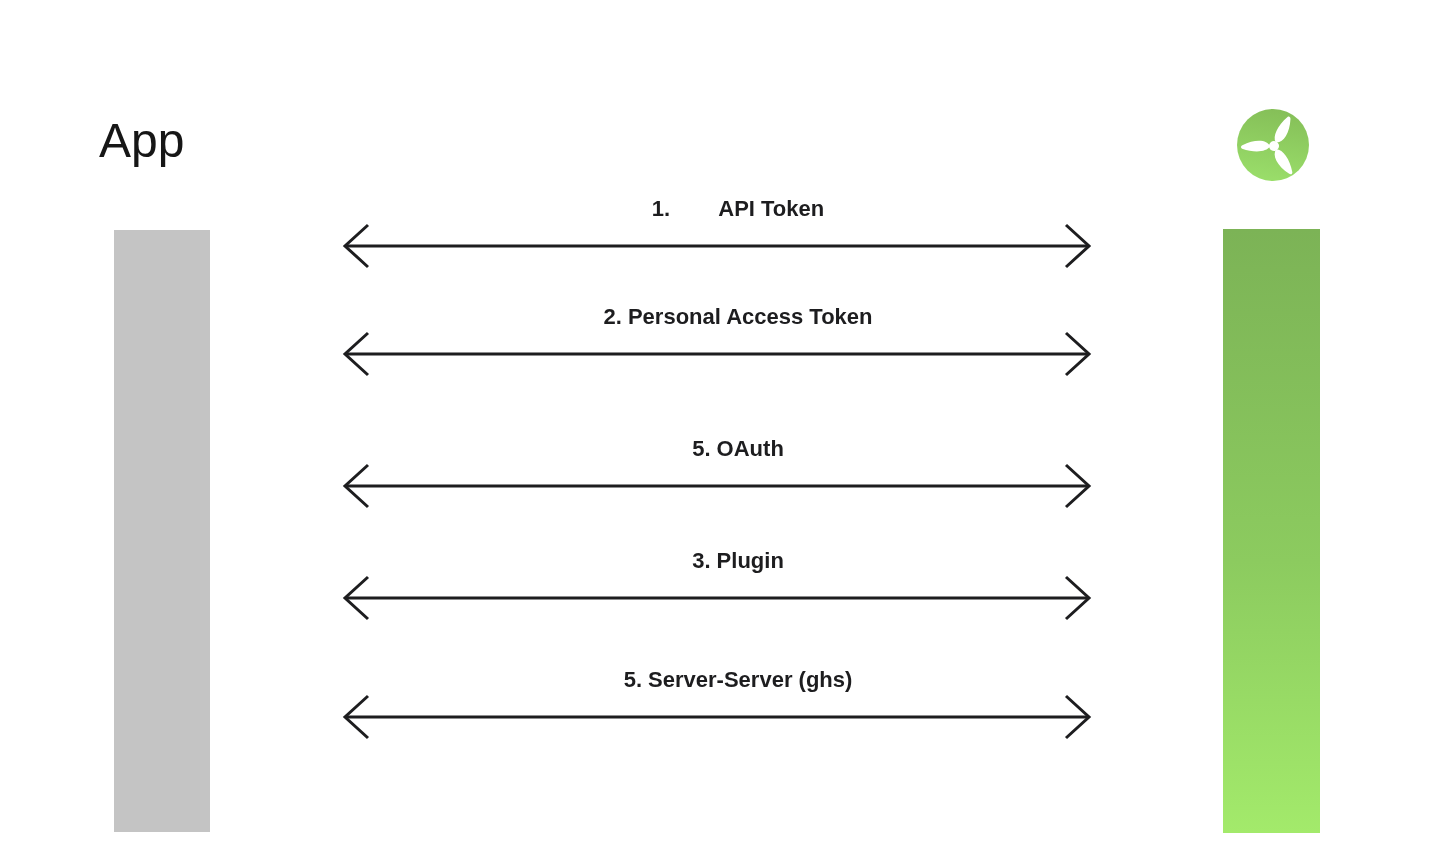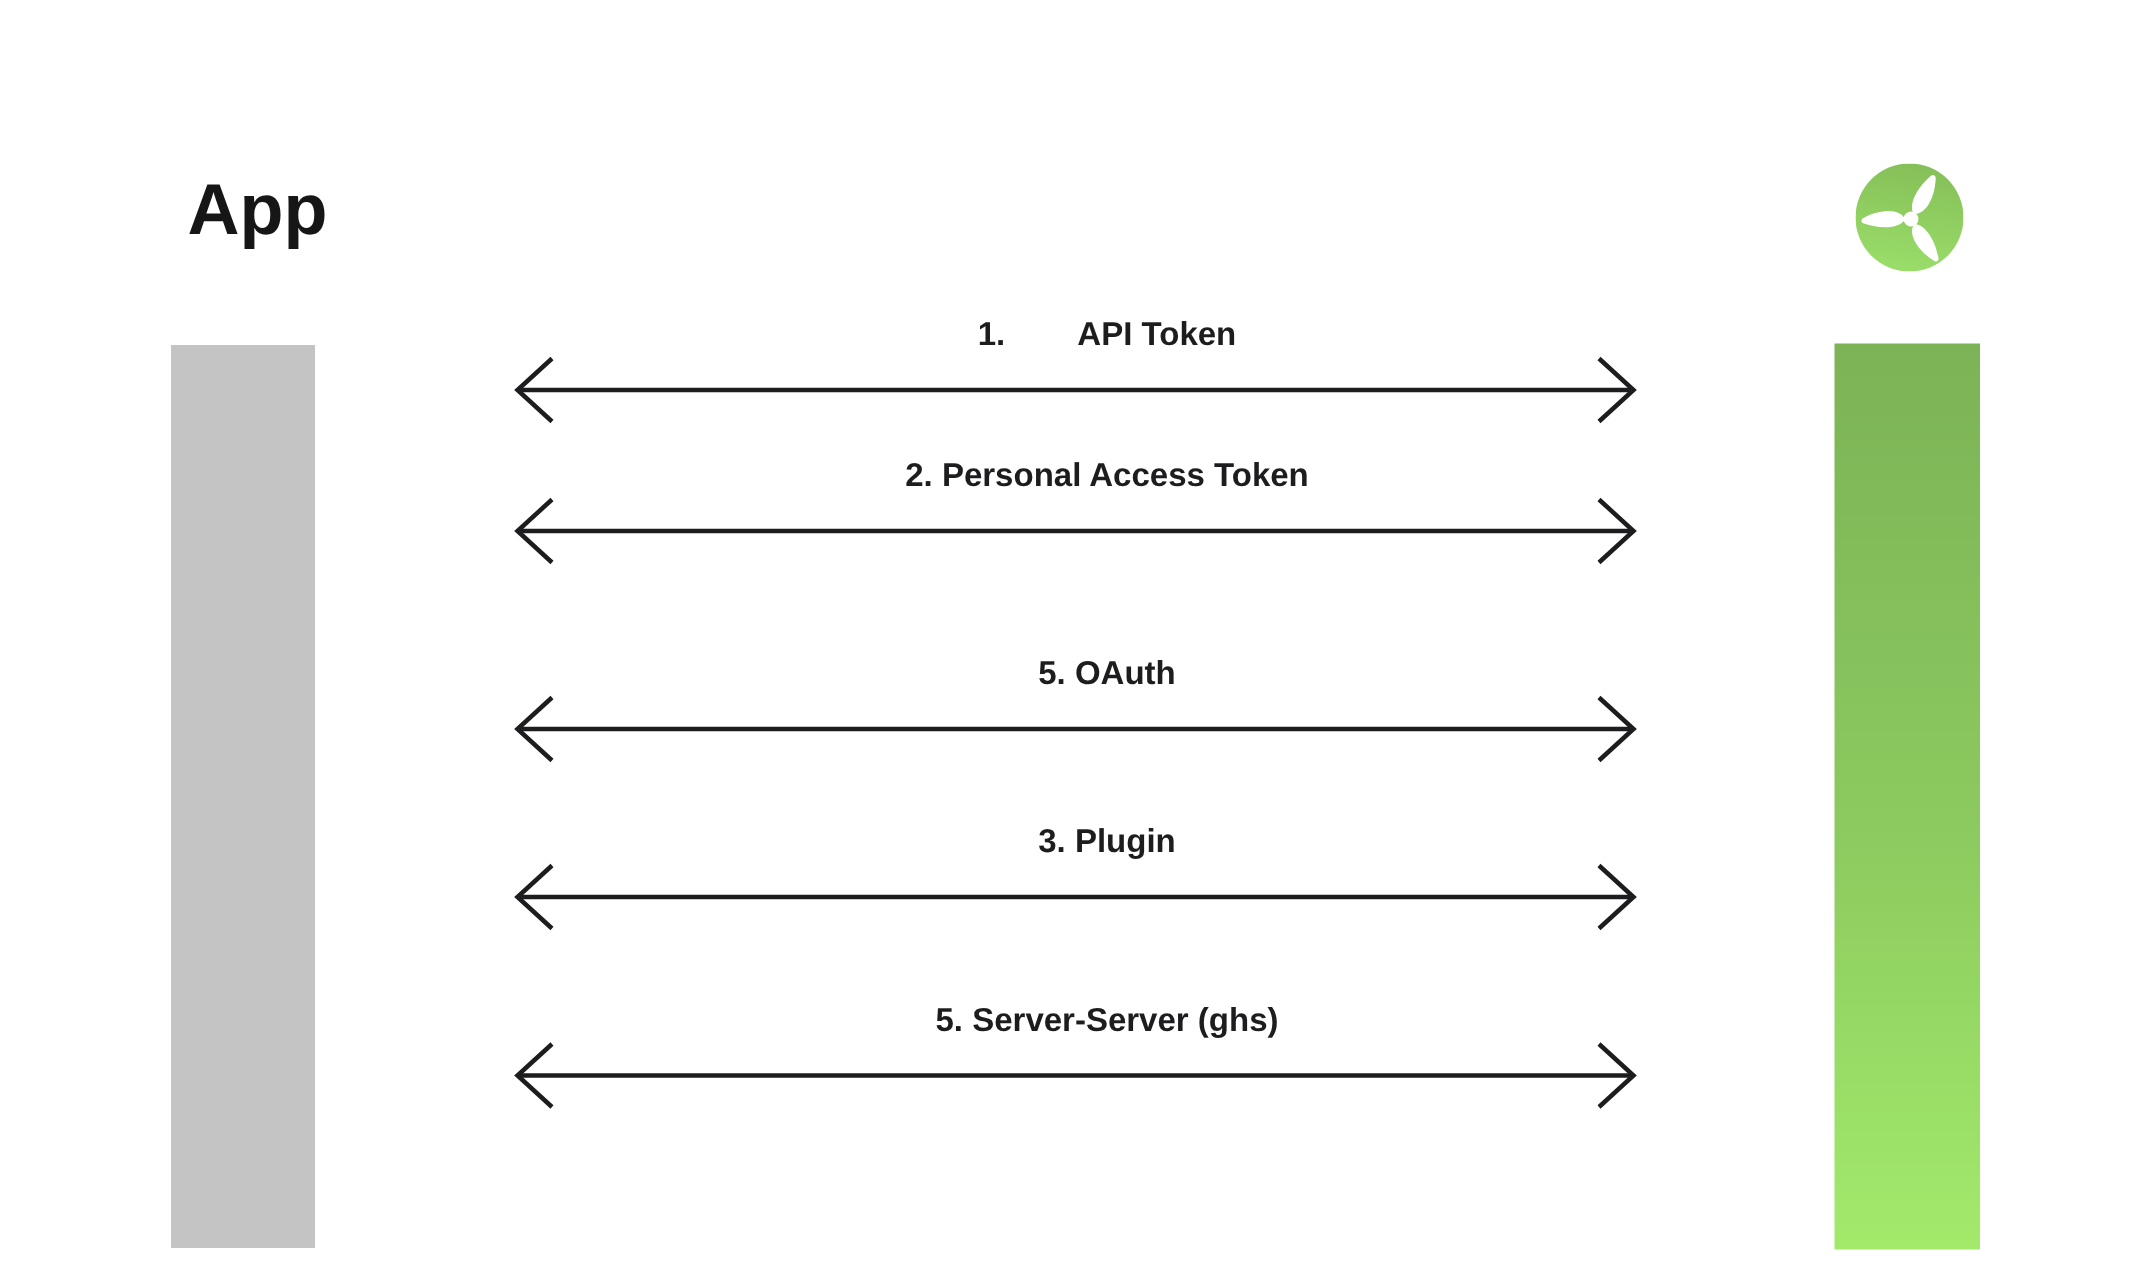--- a/index.html
+++ b/index.html
@@ -10,25 +10,25 @@
   }
   .canvas {
     position: relative;
     width: 1436px;
     height: 844px;
     background: #ffffff;
     overflow: hidden;
   }
   .app-title {
     position: absolute;
-    left: 125px;
+    left: 99px;
     top: 112px;
     margin: 0;
     font-size: 48px;
-    font-weight: 700;
+    font-weight: 400;
     color: #161616;
     line-height: 1.2;
   }
   .logo {
     position: absolute;
     left: 1237px;
     top: 109px;
     width: 72px;
     height: 72px;
   }
@@ -99,21 +99,21 @@
           <path d="M 0 -4 C 7 -6 9 -18 3.5 -31.5 C 2.8 -33.3 0.8 -33.5 0 -32 C -5.5 -20 -5.5 -8 0 -4 Z"></path>
         </g>
         <circle cx="0" cy="0" r="5" fill="#ffffff"></circle>
       </g>
     </svg>
   </div>
 
   <div class="left-bar"></div>
   <div class="right-bar"></div>
 
-  <div class="conn-row" style="top:210px">
+  <div class="conn-row" style="top:196px">
     <div class="conn-label">1.        API Token</div>
     <svg class="arrow-svg" width="754" height="48" viewBox="0 0 754 48">
       <g stroke="#1d1d1f" stroke-width="3" fill="none">
         <line x1="5" y1="24" x2="749" y2="24"></line>
         <polyline points="28,3 5,24 28,45"></polyline>
         <polyline points="726,3 749,24 726,45"></polyline>
       </g>
     </svg>
   </div>
 

